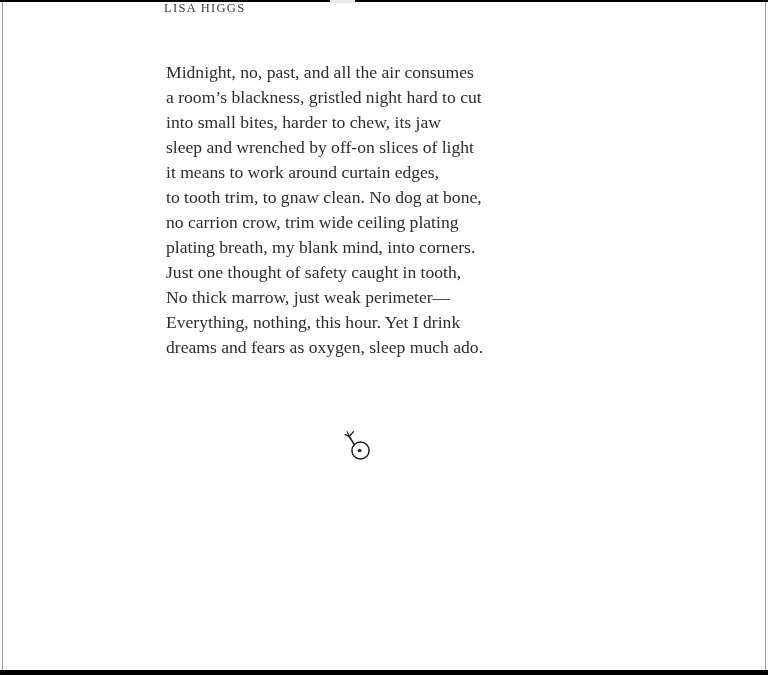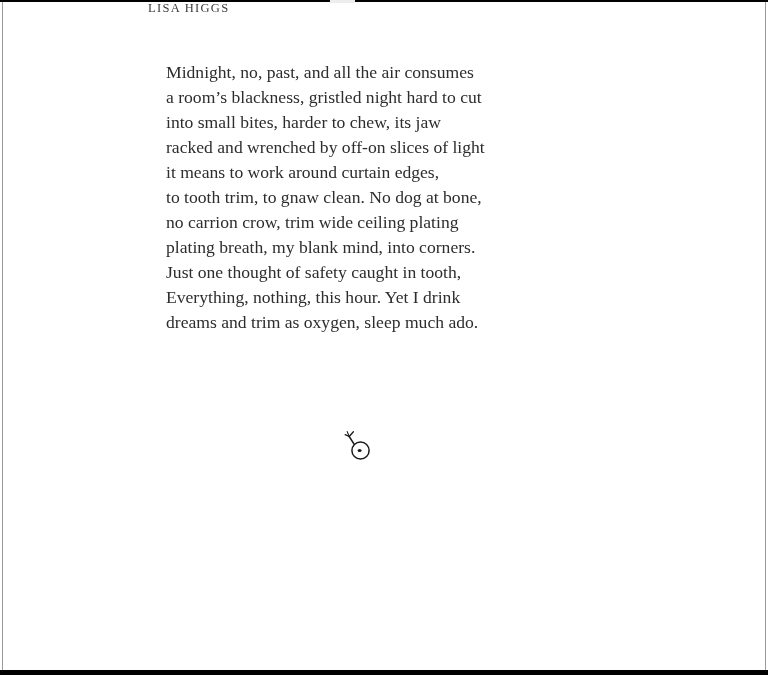--- a/index.html
+++ b/index.html
@@ -34,21 +34,21 @@
   .top-artifact {
     position: absolute;
     left: 330px;
     top: 0;
     width: 25px;
     height: 3px;
     background: #ededed;
   }
   .author-name {
     position: absolute;
-    left: 148px;
+    left: 164px;
     top: 1px;
     font-size: 12.5px;
     letter-spacing: 1.3px;
     color: #3b3b3b;
     white-space: nowrap;
   }
   .poem {
     position: absolute;
     left: 166px;
     top: 60px;
@@ -77,28 +77,29 @@
   <div class="page-edge left"></div>
   <div class="page-edge right"></div>
   <div class="top-artifact"></div>
 
   <div class="author-name">LISA HIGGS</div>
 
   <div class="poem">
     <div class="poem-line">Midnight, no, past, and all the air consumes</div>
     <div class="poem-line">a room’s blackness, gristled night hard to cut</div>
     <div class="poem-line">into small bites, harder to chew, its jaw</div>
-    <div class="poem-line">racked and wrenched by off-on slices of light</div>
+    <div class="poem-line">sleep and wrenched by off-on slices of light</div>
     <div class="poem-line">it means to work around curtain edges,</div>
     <div class="poem-line">to tooth trim, to gnaw clean. No dog at bone,</div>
     <div class="poem-line">no carrion crow, trim wide ceiling plating</div>
     <div class="poem-line">plating breath, my blank mind, into corners.</div>
     <div class="poem-line">Just one thought of safety caught in tooth,</div>
+    <div class="poem-line">No thick marrow, just weak perimeter—</div>
     <div class="poem-line">Everything, nothing, this hour. Yet I drink</div>
-    <div class="poem-line">dreams and trim as oxygen, sleep much ado.</div>
+    <div class="poem-line">dreams and fears as oxygen, sleep much ado.</div>
   </div>
 
   <svg class="cursor-glyph" viewBox="0 0 34 34" xmlns="http://www.w3.org/2000/svg">
     <circle cx="19.5" cy="20.5" r="8.6" fill="#ffffff" stroke="#1a1a1a" stroke-width="1.5"></circle>
     <ellipse cx="18.6" cy="20.5" rx="2" ry="1.5" fill="#1a1a1a"></ellipse>
     <path d="M13 14 L8.2 6.5" stroke="#1a1a1a" stroke-width="1.4" fill="none" stroke-linecap="round"></path>
     <path d="M8.2 6.5 L12.4 1.8" stroke="#1a1a1a" stroke-width="1.3" fill="none" stroke-linecap="round"></path>
     <path d="M8.2 6.5 L4.2 4.6" stroke="#1a1a1a" stroke-width="1.3" fill="none" stroke-linecap="round"></path>
     <path d="M8.2 6.5 L6.2 1.6" stroke="#1a1a1a" stroke-width="1.1" fill="none" stroke-linecap="round"></path>
   </svg>

